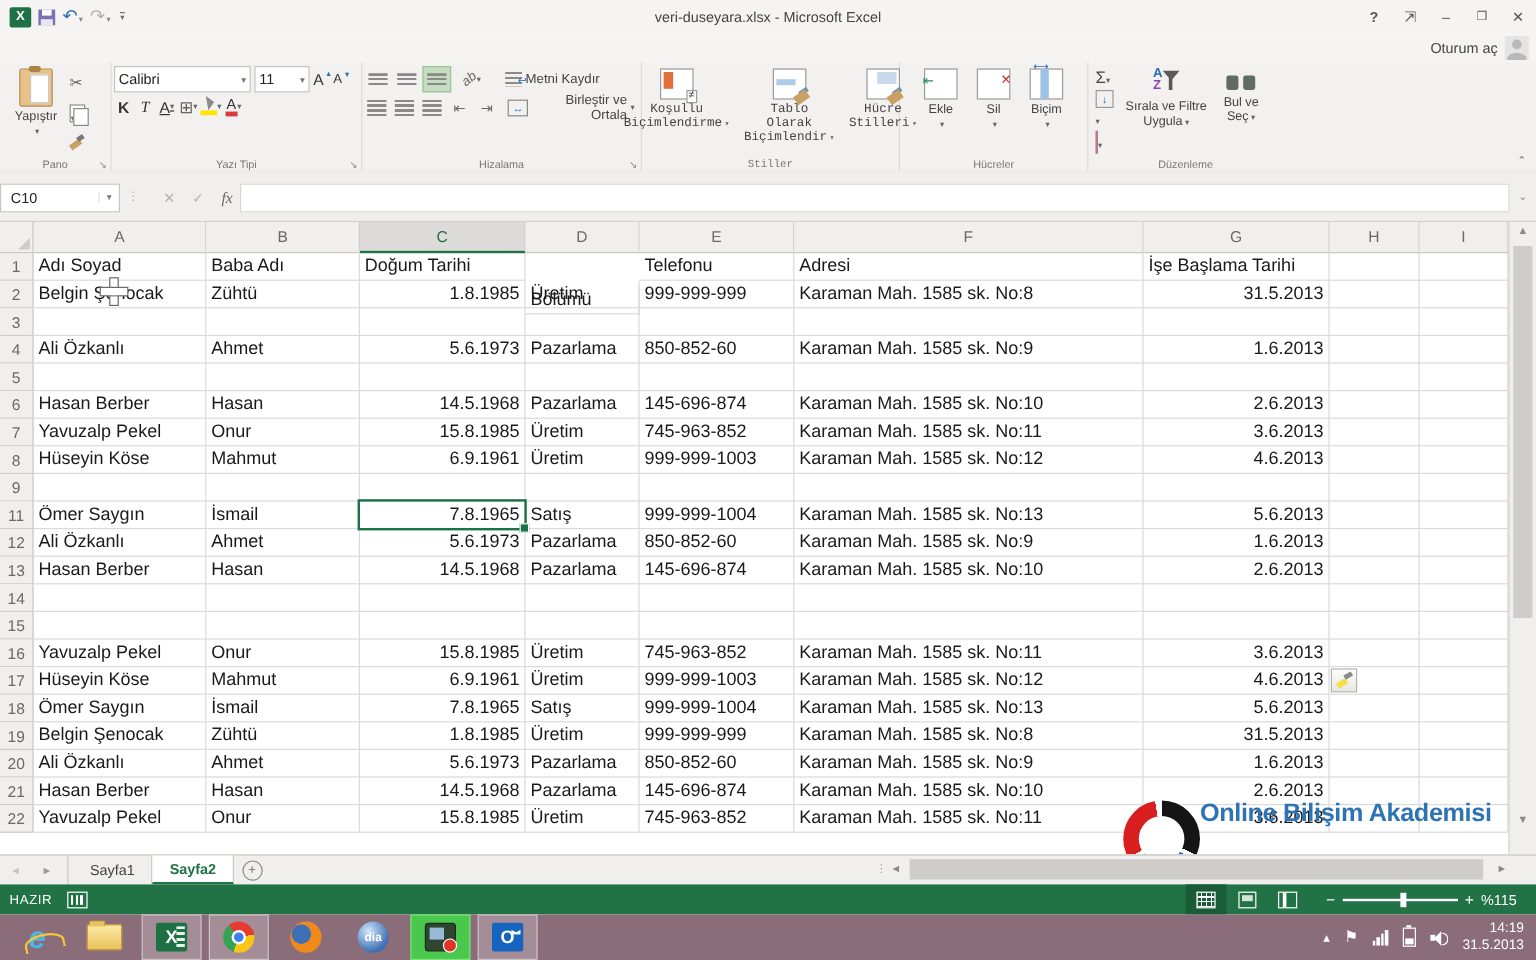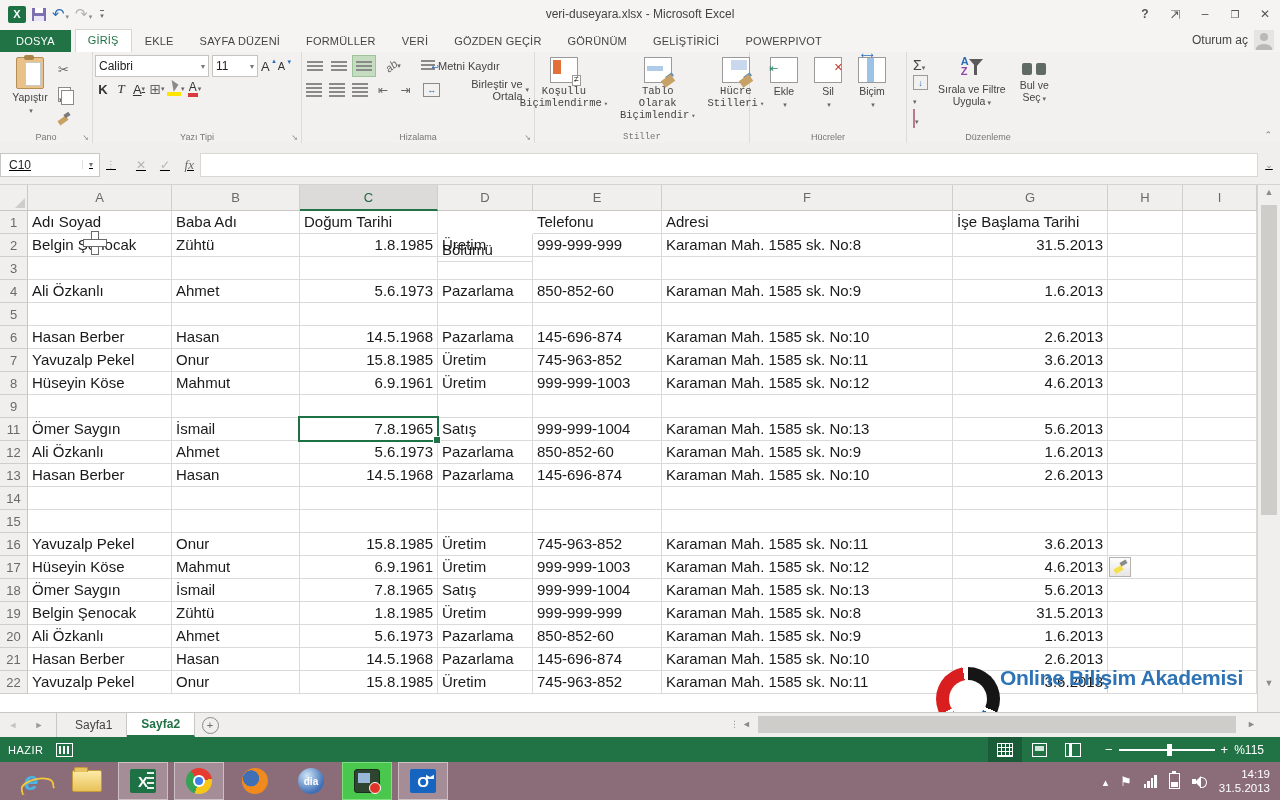--- a/index.html
+++ b/index.html
@@ -131,21 +131,21 @@
   .sort-funnel{position:absolute;right:0;top:2px;width:0;height:0;border-left:7px solid transparent;border-right:7px solid transparent;
                border-top:8px solid #5a5a5a;}
   .sort-funnel::after{content:"";position:absolute;left:-1.5px;top:-2px;width:3px;height:10px;background:#5a5a5a;}
   .binoc{width:24px;height:18px;position:relative;margin-bottom:4px;}
   .binoc::before,.binoc::after{content:"";position:absolute;bottom:0;width:10px;height:12px;background:#5f6b63;border-radius:2px;}
   .binoc::before{left:0;} .binoc::after{right:0;}
   .ribbon-collapse{position:absolute;right:8px;bottom:3px;font-size:9px;color:#777;}
   .ribbon-collapse::before{content:"⌃";}
   
   .fbar{position:absolute;top:143px;left:0;right:0;height:42px;background:#f0efee;display:flex;align-items:center;
-        border-bottom:1px solid #d5d3d0;padding-top:2px;box-sizing:border-box;text-decoration:underline;}
+        border-bottom:1px solid #d5d3d0;padding-top:2px;box-sizing:border-box;}
   .namebox{width:100px;height:24px;background:#fff;border:1px solid #c9c7c4;margin-left:0;display:flex;align-items:center;
            font-size:12px;color:#222;padding-left:8px;box-sizing:border-box;}
   .namebox .nb-drop{margin-left:auto;border-left:1px solid #e0e0e0;width:16px;text-align:center;font-size:8px;color:#777;}
   .nb-drop::before{content:"▾";}
   .fb-dots{color:#b5b3b0;font-size:10px;margin:0 6px;}
   .fb-dots::before{content:"⋮";}
   .fb-btn{width:24px;text-align:right;font-size:12px;color:#b5b3b0;}
   .fb-x::before{content:"✕";}
   .fb-ok::before{content:"✓";}
   .fb-fx{font-family:"Liberation Serif",serif;font-style:italic;color:#6a6a6a;font-size:13px;}
@@ -297,32 +297,20 @@
     <div class="win-controls">
       <span class="win-btn wb-help"></span>
       <span class="win-btn wb-ribopt"></span>
       <span class="win-btn wb-min"></span>
       <span class="win-btn wb-rest"></span>
       <span class="win-btn wb-close"></span>
     </div>
   </div>
 
   <div class="tabrow">
-    <div id="ribbon-tab-list" style="display:flex;align-items:flex-end;">
-        <span class="rtab file">DOSYA</span>
-        <span class="rtab active">GİRİŞ</span>
-        <span class="rtab">EKLE</span>
-        <span class="rtab">SAYFA DÜZENİ</span>
-        <span class="rtab">FORMÜLLER</span>
-        <span class="rtab">VERİ</span>
-        <span class="rtab">GÖZDEN GEÇİR</span>
-        <span class="rtab">GÖRÜNÜM</span>
-        <span class="rtab">GELİŞTİRİCİ</span>
-        <span class="rtab">POWERPIVOT</span>
-      </div>
     <div class="signin">
       <span>Oturum aç</span>
       <span class="avatar"></span>
     </div>
   </div>
 
   <div class="ribbon">
 
     <div class="rgroup" style="width:88px;">
       <div class="rg-rows">

